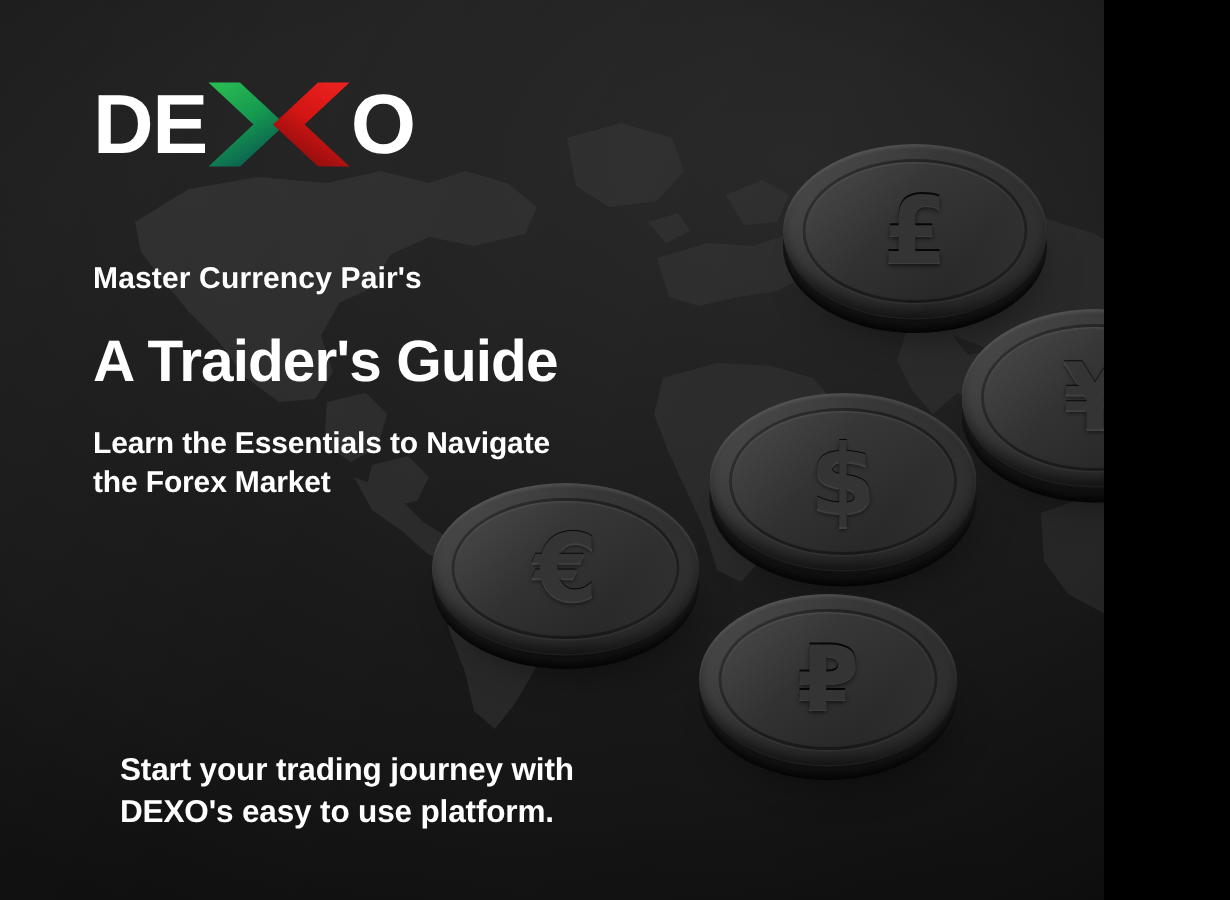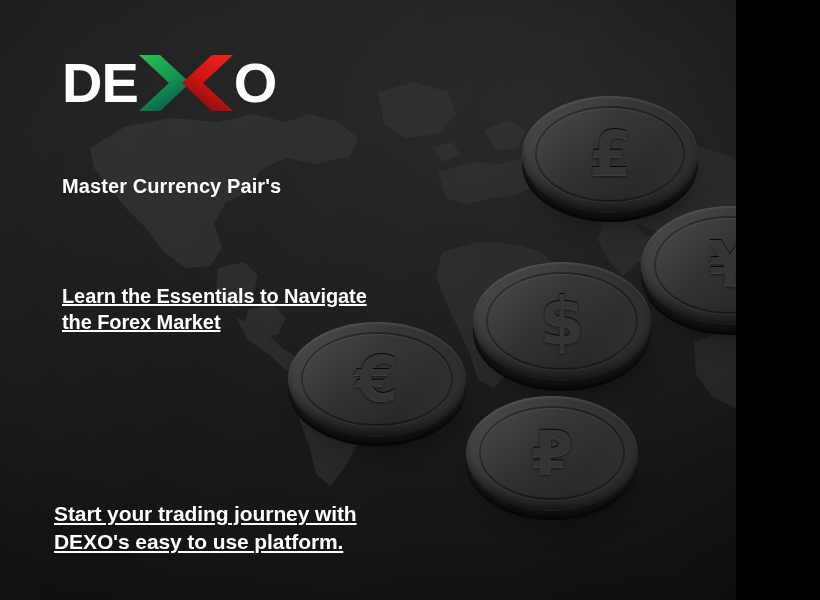--- a/index.html
+++ b/index.html
@@ -184,29 +184,29 @@
     left: 62px;
     top: 283px;
     font-size: 20px;
     font-weight: 700;
     color: #ffffff;
     line-height: 1.32;
     letter-spacing: -.1px;
   }
   .cta {
     position: absolute;
-    left: 54px;
+    left: 80px;
     top: 500px;
     font-size: 21px;
     font-weight: 700;
     color: #ffffff;
     line-height: 1.34;
     letter-spacing: -.1px;
   }
-  .nowrap { white-space: pre-line; text-decoration: underline; }
+  .nowrap { white-space: pre-line; }
 </style>
 </head>
 <body>
 
 <div class="banner">
 
   <div class="bg-base"></div>
 
   <svg class="worldmap" viewBox="0 0 860 450" aria-hidden="true">
     <g>
@@ -310,18 +310,19 @@
           <stop offset="100%" stop-color="#8d0d0e"></stop>
         </linearGradient>
       </defs>
       <polygon points="1,1 22,1 52,29 22,57 1,57 31,29" fill="url(#gradGreen)"></polygon>
       <polygon points="95,1 74,1 44,29 74,57 95,57 65,29" fill="url(#gradRed)"></polygon>
     </svg>
     <span class="logo-text">O</span>
   </div>
 
   <div class="eyebrow">Master Currency Pair's</div>
+  <div class="headline">A Traider's Guide</div>
   <div class="subhead nowrap">Learn the Essentials to Navigate
 the Forex Market</div>
   <div class="cta nowrap">Start your trading journey with
 DEXO's easy to use platform.</div>
 
 </div>
 
 </body></html>

